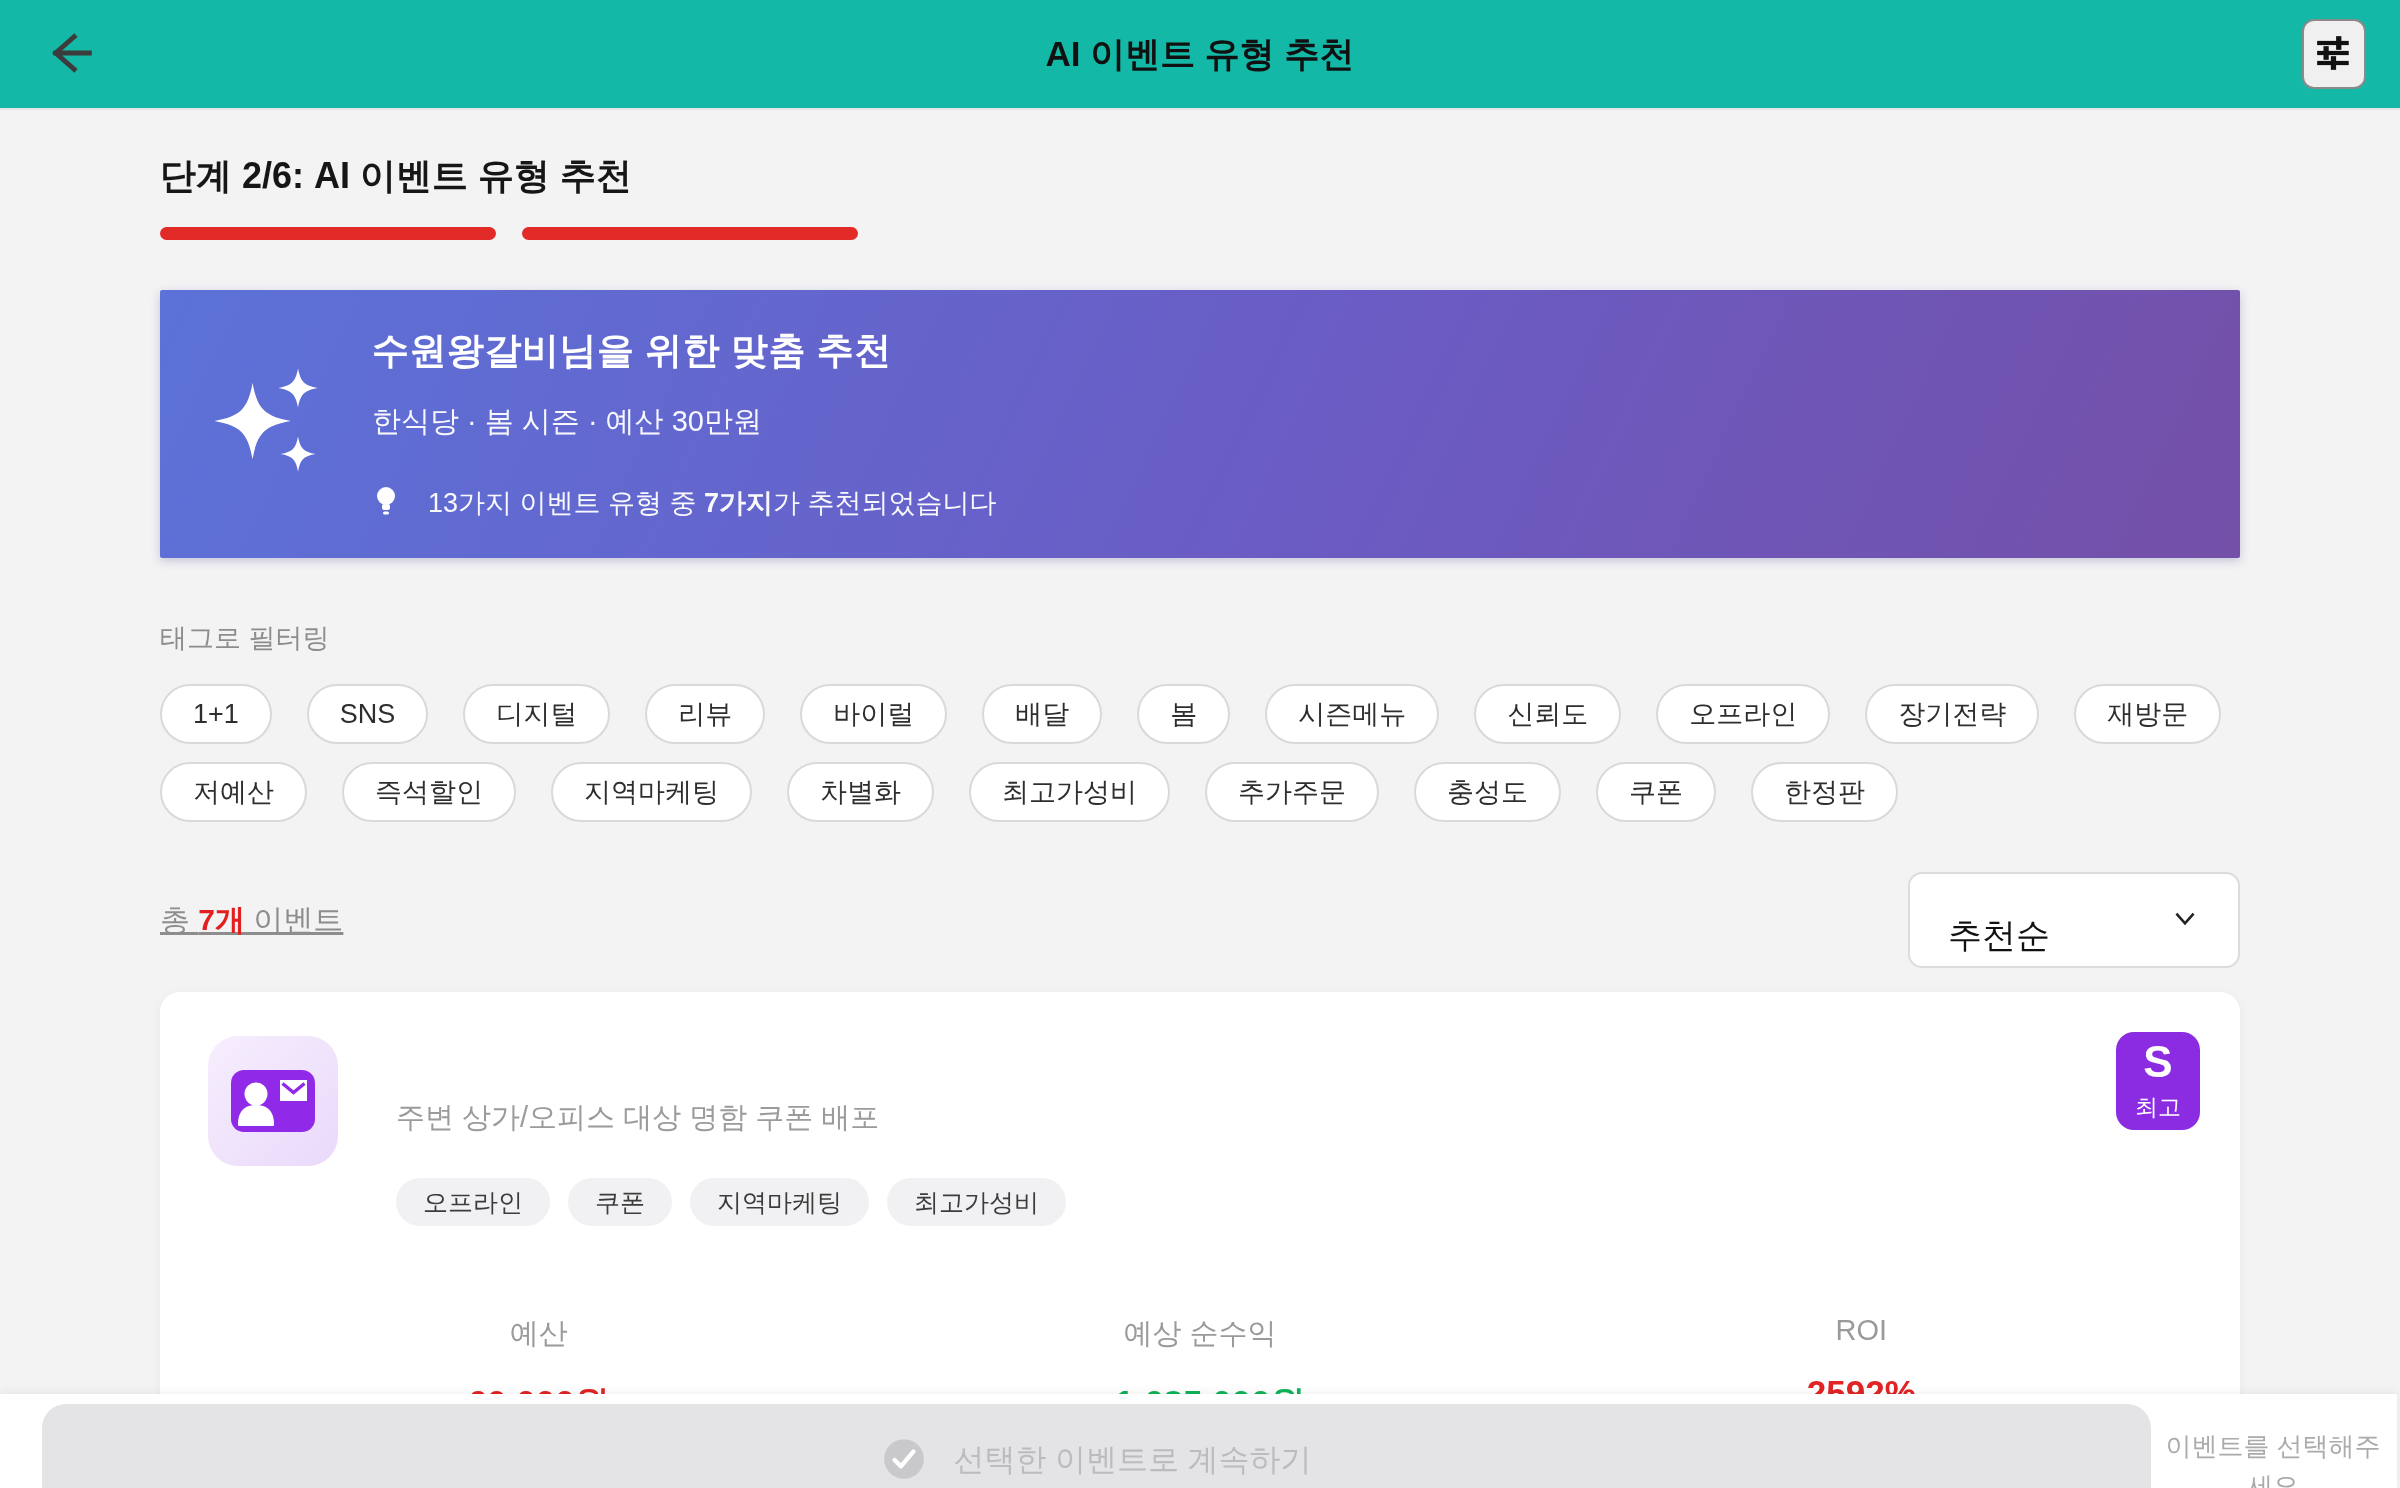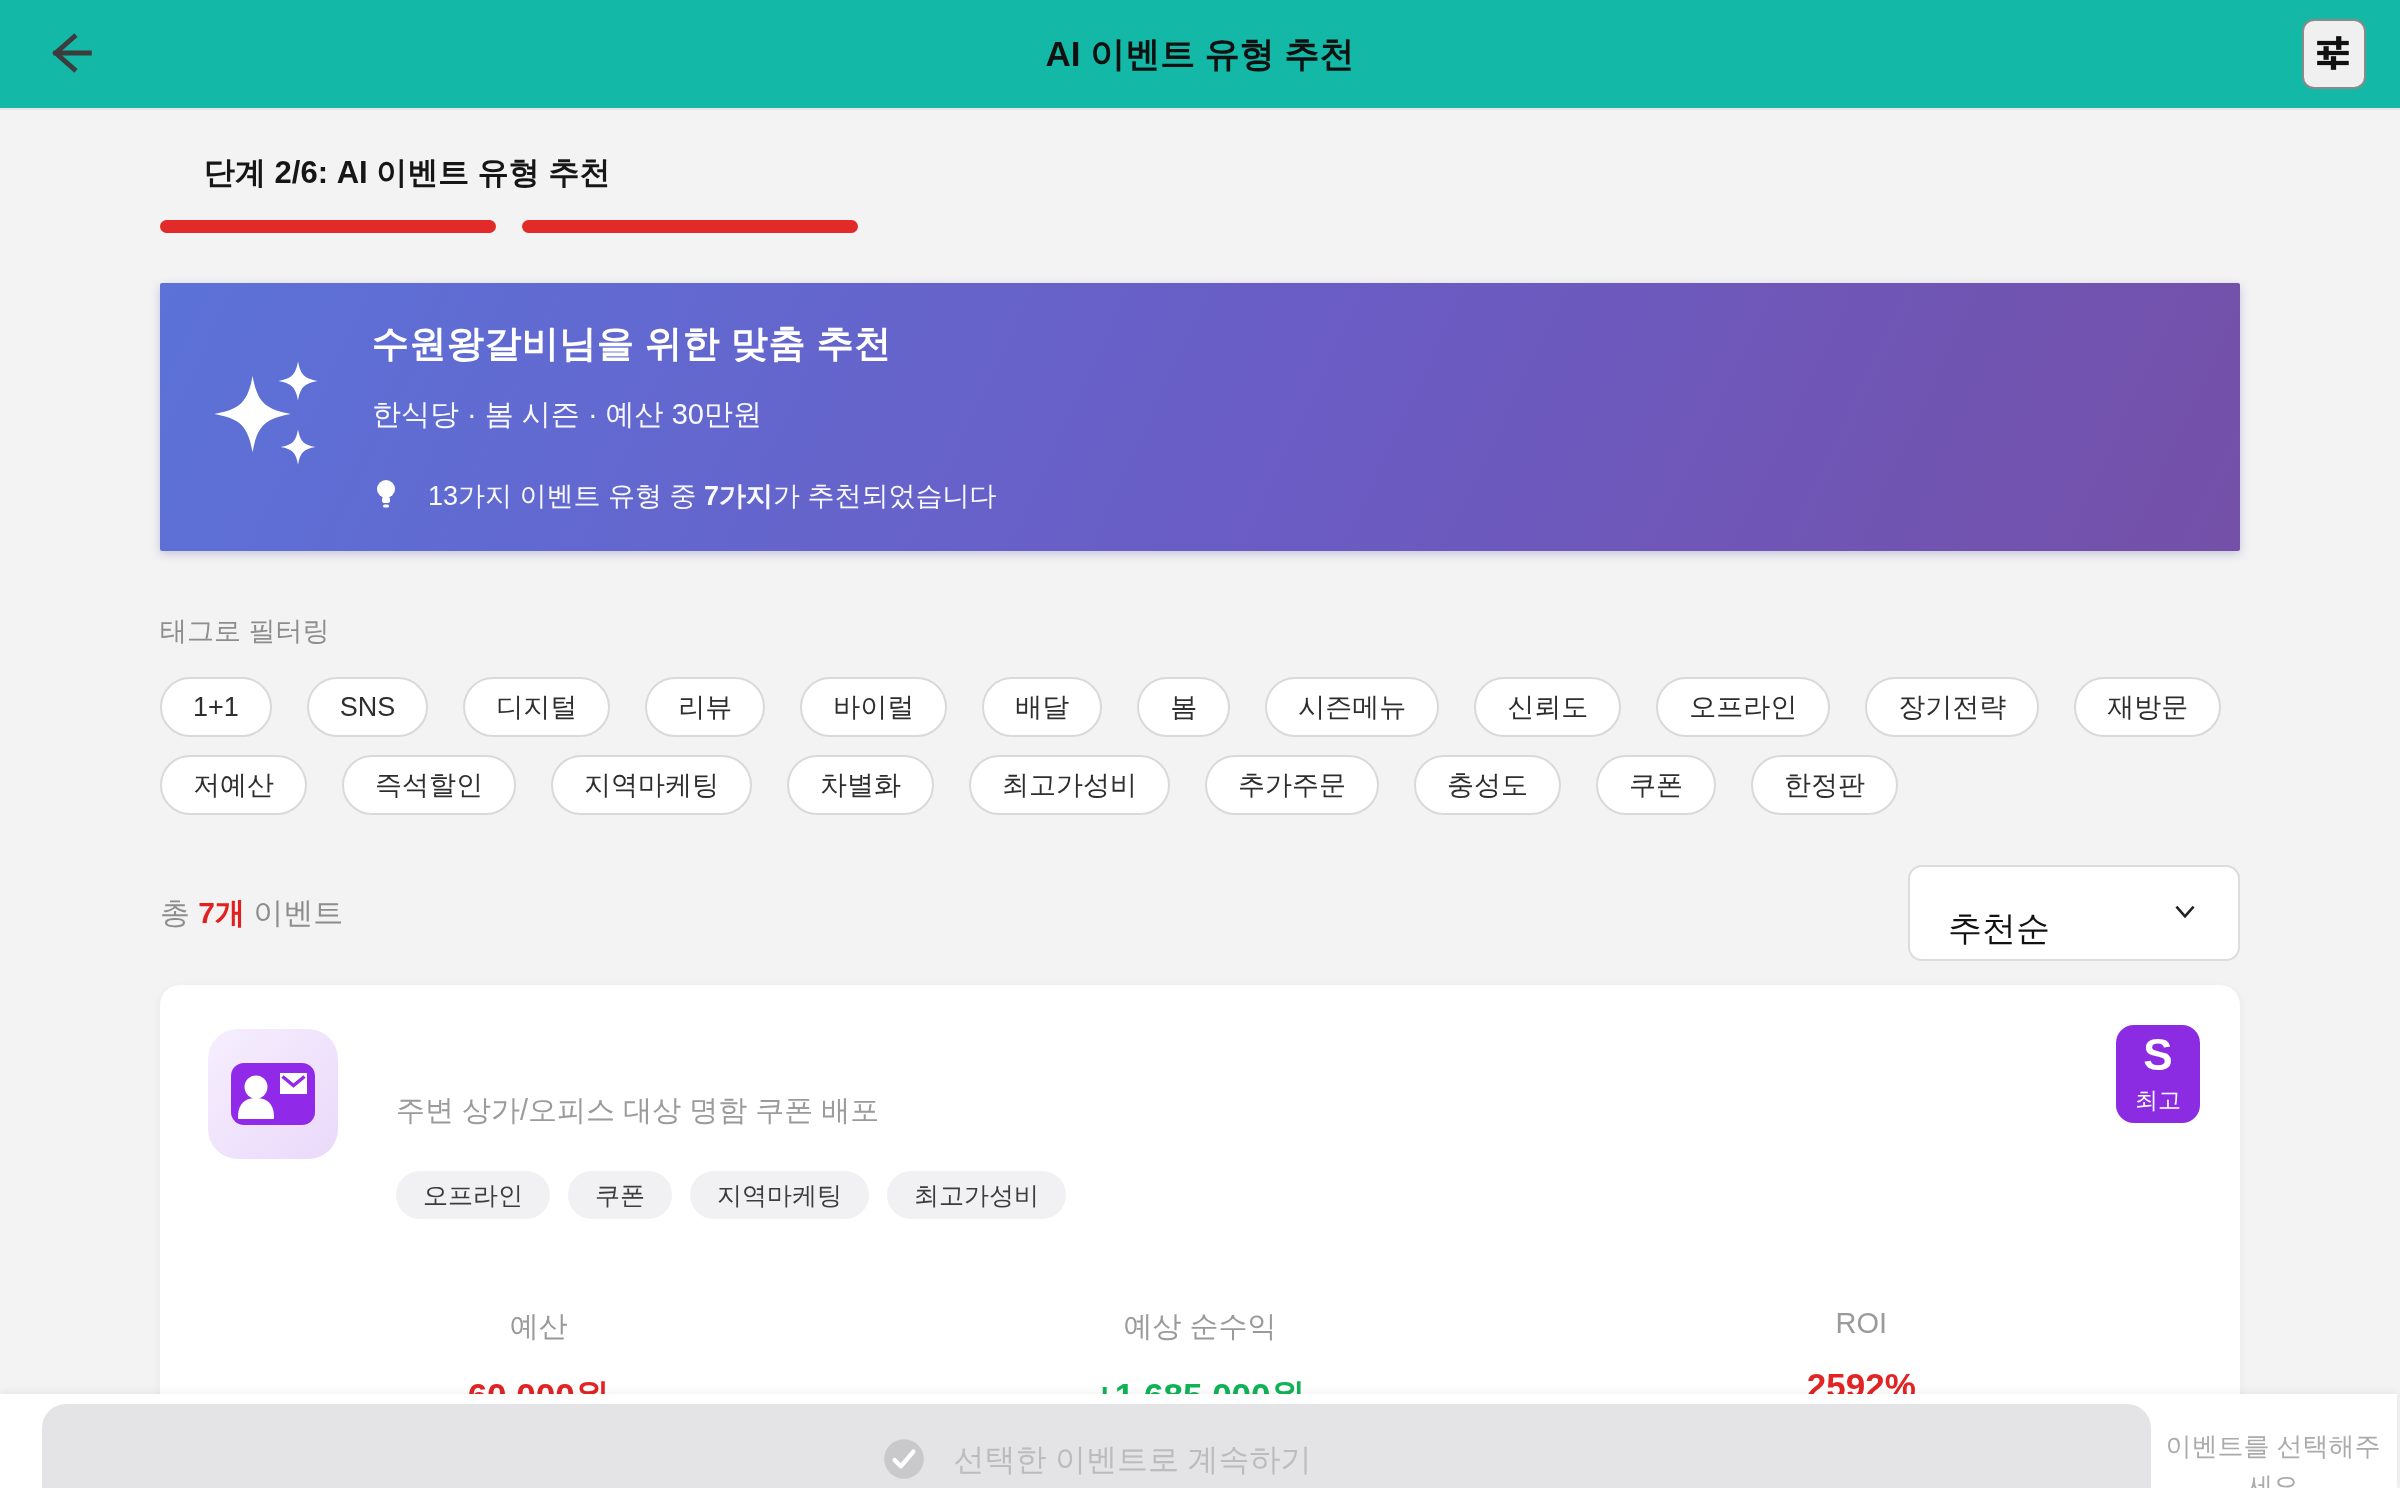--- a/index.html
+++ b/index.html
@@ -29,21 +29,21 @@
   .filter-btn {
     position: absolute; right: 34px; top: 50%; transform: translateY(-50%);
     width: 64px; height: 70px; border-radius: 12px;
     background: #f0f0f0; border: 2px solid #8a8a8a;
     display: flex; align-items: center; justify-content: center; cursor: pointer;
   }
 
   
   .content { padding: 0 160px; }
 
-  .step-label { margin-top: 42px; font-size: 31px; font-weight: 700; color: #161616; margin-left: 44px; }
+  .step-label { margin-top: 42px; font-size: 36px; font-weight: 700; color: #161616; }
   .progress-row { margin-top: 26px; display: flex; gap: 26px; }
   .progress-seg { width: 336px; height: 13px; border-radius: 7px; background: #e22a28; }
 
   
   .banner {
     margin-top: 50px; height: 268px; border-radius: 2px;
     background: linear-gradient(115deg, #5c72d8 0%, #6a5cc4 55%, #7450a8 100%);
     display: flex; align-items: center; padding: 0 44px;
     box-shadow: 0 3px 10px rgba(60,60,140,0.25);
   }
@@ -59,21 +59,21 @@
   .chips { margin-top: 28px; display: flex; flex-wrap: wrap; gap: 18px 35px; max-width: 2090px; }
   .chip {
     height: 60px; padding: 0 31px; border-radius: 30px;
     background: #ffffff; border: 2px solid #d9d9d9;
     font-size: 27px; color: #2e2e2e; display: flex; align-items: center;
     cursor: pointer; white-space: nowrap;
   }
 
   
   .summary-row { margin-top: 50px; display: flex; align-items: center; justify-content: space-between; }
-  .summary-text { font-size: 30px; color: #8d8d8d; }
+  .summary-text { font-size: 30px; color: #8d8d8d; text-decoration: underline; }
   .summary-count { color: #e22020; font-weight: 700; }
   .sort-select {
     width: 332px; height: 96px; background: #fff; border: 2px solid #dcdcdc;
     border-radius: 14px; display: flex; align-items: center; justify-content: space-between;
     padding: 0 38px; cursor: pointer;
   }
   .sort-label { font-size: 34px; color: #111; margin-top: 32px; }
 
   
   .event-card {

